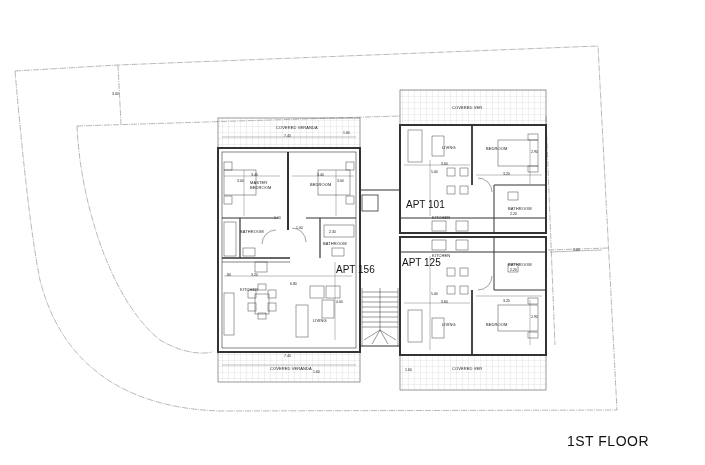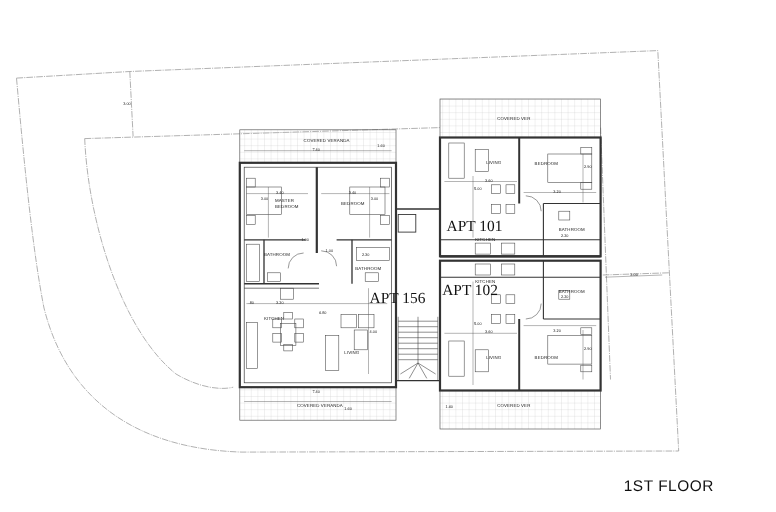--- a/index.html
+++ b/index.html
@@ -1,20 +1,20 @@
 <!DOCTYPE html>
 <html><head>
 <meta charset="utf-8">
 <style>
   html,body{margin:0;padding:0;background:#fff;}
   body{width:705px;height:465px;position:relative;overflow:hidden;font-family:"Liberation Sans",sans-serif;}
   #plan{position:absolute;left:0;top:0;width:705px;height:465px;}
   .lbl{position:absolute;font-size:4px;color:#222;letter-spacing:0.1px;white-space:nowrap;font-family:"Liberation Sans",sans-serif;}
   .dim{position:absolute;font-size:3.5px;color:#222;white-space:nowrap;font-family:"Liberation Sans",sans-serif;}
-  .apt{position:absolute;font-size:14px;color:#111;white-space:nowrap;font-family:Liberation Serif, serif;}
+  .apt{position:absolute;font-size:10px;color:#111;white-space:nowrap;font-family:Liberation Sans, sans-serif;}
   .title{position:absolute;left:567px;top:433px;font-size:14px;color:#111;letter-spacing:0.5px;font-family:"Liberation Sans",sans-serif;}
 </style>
 </head>
 <body>
 
 <svg id="plan" width="705" height="465" viewBox="0 0 705 465" xmlns="http://www.w3.org/2000/svg">
   <defs>
     <pattern id="grid" width="6" height="6" patternUnits="userSpaceOnUse">
       <path d="M6 0 L0 0 0 6" fill="none" stroke="#bbb" stroke-width="0.4"></path>
     </pattern>
@@ -166,21 +166,21 @@
     <line x1="476" y1="175" x2="542" y2="175"></line>
     <line x1="476" y1="296" x2="542" y2="296"></line>
     <line x1="530" y1="140" x2="530" y2="184"></line>
     <line x1="530" y1="300" x2="530" y2="345"></line>
     <line x1="550" y1="252" x2="602" y2="250"></line>
   </g>
 </svg>
 
 <div class="apt" style="left:336px;top:264px;">APT 156</div>
 <div class="apt" style="left:406px;top:199px;">APT 101</div>
-<div class="apt" style="left:402px;top:257px;">APT 102</div>
+<div class="apt" style="left:402px;top:257px;">APT 125</div>
 
 <div class="lbl" style="left:276px;top:125px;">COVERED VERANDA</div>
 <div class="lbl" style="left:270px;top:366px;">COVERED VERANDA</div>
 <div class="lbl" style="left:250px;top:180px;width:20px;white-space:normal;line-height:5px;">MASTER BEDROOM</div>
 <div class="lbl" style="left:310px;top:182px;">BEDROOM</div>
 <div class="lbl" style="left:240px;top:229px;">BATHROOM</div>
 <div class="lbl" style="left:323px;top:241px;">BATHROOM</div>
 <div class="lbl" style="left:240px;top:287px;">KITCHEN</div>
 <div class="lbl" style="left:313px;top:318px;">LIVING</div>
 

